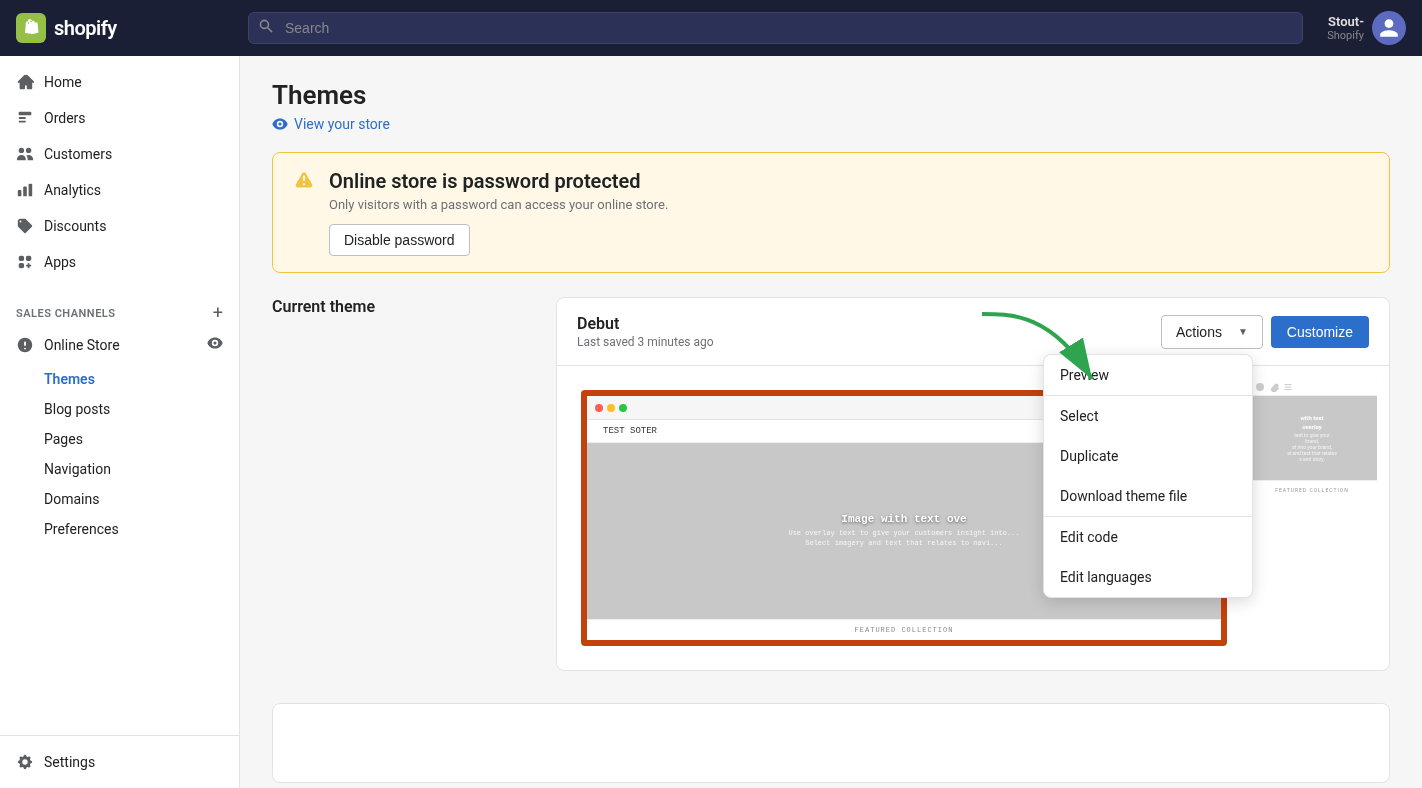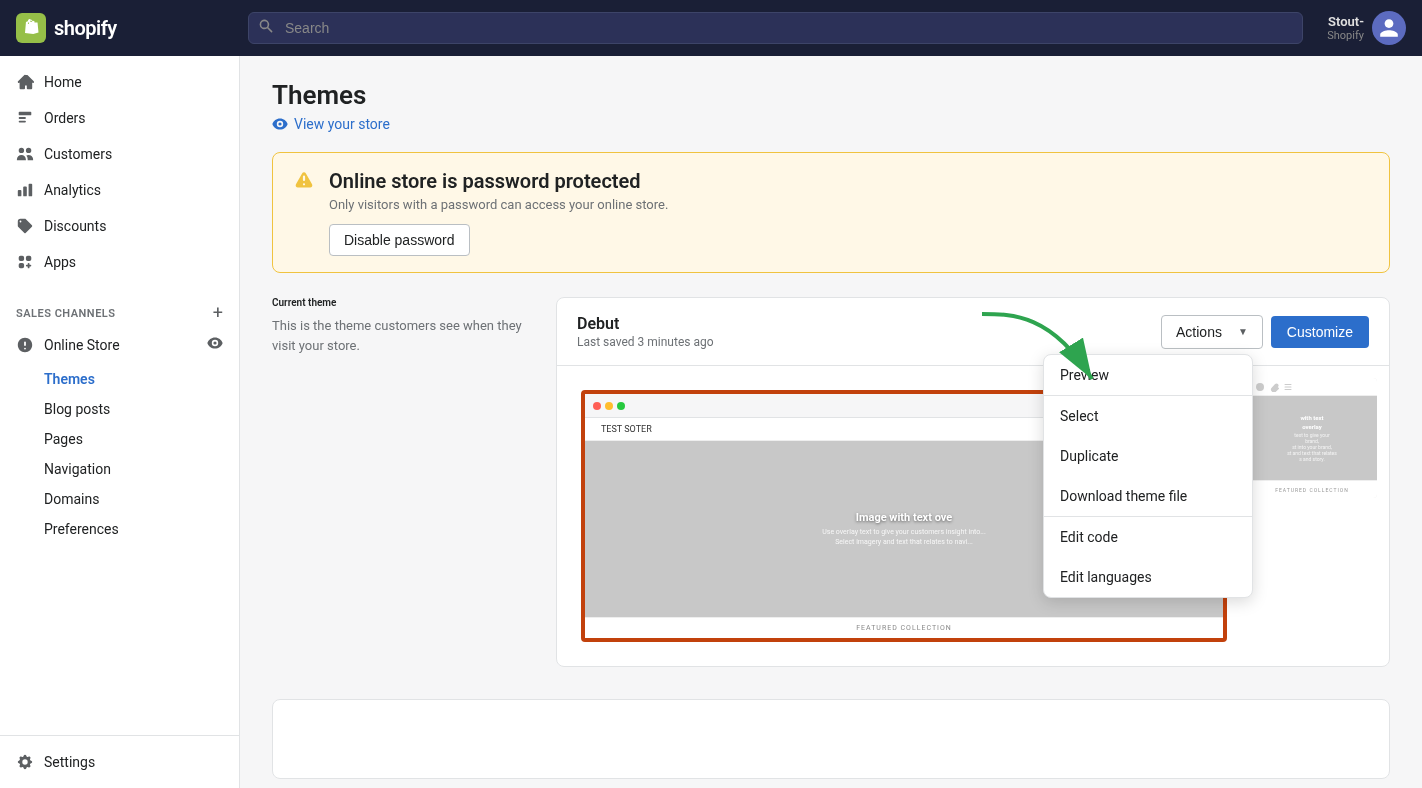--- a/index.html
+++ b/index.html
@@ -49,41 +49,41 @@
 
     
     .alert-banner { background: #fff8e7; border: 1px solid #f0c340; border-radius: 8px; padding: 16px 20px; display: flex; align-items: flex-start; gap: 14px; margin-bottom: 24px; }
     .alert-icon { width: 22px; height: 22px; flex-shrink: 0; margin-top: 1px; }
     .alert-content { flex: 1; }
     .alert-title { font-size: 20px; font-weight: 600; color: #202223; margin-bottom: 4px; }
     .alert-desc { font-size: 13px; color: #6d7175; margin-bottom: 12px; }
     .alert-button { border: 1px solid #babfc3; background: white; border-radius: 4px; padding: 7px 14px; font-size: 14px; color: #202223; cursor: pointer; }
 
     
-    .section-label { font-size: 10px; font-weight: 600; color: #202223; margin-bottom: 8px; }
+    .section-label { font-size: 16px; font-weight: 600; color: #202223; margin-bottom: 8px; }
     .section-desc { font-size: 13px; color: #6d7175; line-height: 1.5; }
 
     
     .theme-card { background: white; position: relative; }
     .theme-card-header { padding: 16px 20px; display: flex; align-items: center; justify-content: space-between; border-bottom: 1px solid #e1e3e5; }
     .theme-name-block { }
     .theme-name { font-size: 16px; font-weight: 600; color: #202223; }
     .theme-saved { font-size: 12px; color: #6d7175; margin-top: 2px; }
     .theme-actions { display: flex; gap: 8px; align-items: center; }
 
     
     .actions-btn { display: flex; align-items: center; gap: 16px; border: 1px solid #babfc3; background: white; border-radius: 4px; padding: 8px 14px; font-size: 14px; color: #202223; cursor: pointer; font-weight: 500; }
     .actions-chevron { font-size: 10px; color: #5c5f62; }
     .customize-btn { background: #2c6ecb; color: white; border: none; border-radius: 4px; padding: 8px 16px; font-size: 14px; font-weight: 500; cursor: pointer; }
 
     
     .dropdown-menu { position: absolute; top: 60px; left: 0; background: white; border: 1px solid #e1e3e5; border-radius: 8px; box-shadow: 0 4px 16px rgba(0,0,0,0.15); z-index: 100; min-width: 200px; overflow: hidden; }
     .dropdown-item { padding: 12px 16px; font-size: 14px; color: #202223; cursor: pointer; display: block; }
     .dropdown-divider { border: none; border-top: 1px solid #e1e3e5; margin: 0; }
-    .preview-mockup { background: white; border: 4px solid #c2410c; border-radius: 4px; margin: 12px; overflow: hidden; }
+    .preview-mockup { background: white; border: 6px solid #c2410c; border-radius: 4px; margin: 12px; overflow: hidden; font-family: Liberation Mono, monospace; }
     .preview-bar { background: #f6f6f7; height: 24px; display: flex; align-items: center; gap: 4px; padding: 0 8px; border-bottom: 1px solid #e1e3e5; }
     .preview-dot { width: 8px; height: 8px; border-radius: 50%; }
     .preview-content { background: #e8e8e8; height: 220px; position: relative; overflow: hidden; display: flex; flex-direction: column; align-items: center; }
     .preview-nav { background: white; width: 100%; display: flex; align-items: center; justify-content: space-between; padding: 6px 16px; font-size: 9px; color: #333; border-bottom: 1px solid #eee; }
     .preview-hero { background: #c8c8c8; flex: 1; width: 100%; display: flex; flex-direction: column; align-items: center; justify-content: center; position: relative; }
     .preview-hero-text { color: white; font-size: 11px; font-weight: 700; text-shadow: 0 1px 3px rgba(0,0,0,0.5); text-align: center; }
     .preview-hero-sub { color: rgba(255,255,255,0.85); font-size: 7px; text-align: center; margin-top: 4px; max-width: 80%; line-height: 1.4; }
     .preview-featured { background: white; width: 100%; padding: 6px; text-align: center; font-size: 7px; color: #888; letter-spacing: 1px; text-transform: uppercase; border-top: 1px solid #eee; }
 
     
@@ -250,21 +250,20 @@
       <div class="alert-content">
         <div class="alert-title">Online store is password protected</div>
         <div class="alert-desc">Only visitors with a password can access your online store.</div>
         <button class="alert-button">Disable password</button>
       </div>
     </div>
 
     <div style="display: grid; grid-template-columns: 260px 1fr; gap: 24px; align-items: start;">
       <div>
         <div class="section-label">Current theme</div>
-        <div class="section-desc">This is the theme customers see when they visit your store.</div>
       </div>
 
       <div class="theme-card-wrap">
         <div class="theme-card" style="background: white; border: 1px solid #e1e3e5; border-radius: 8px; overflow: visible;">
           <div class="theme-card-header">
             <div class="theme-name-block">
               <div class="theme-name">Debut</div>
               <div class="theme-saved">Last saved 3 minutes ago</div>
             </div>
             <div class="theme-actions">

